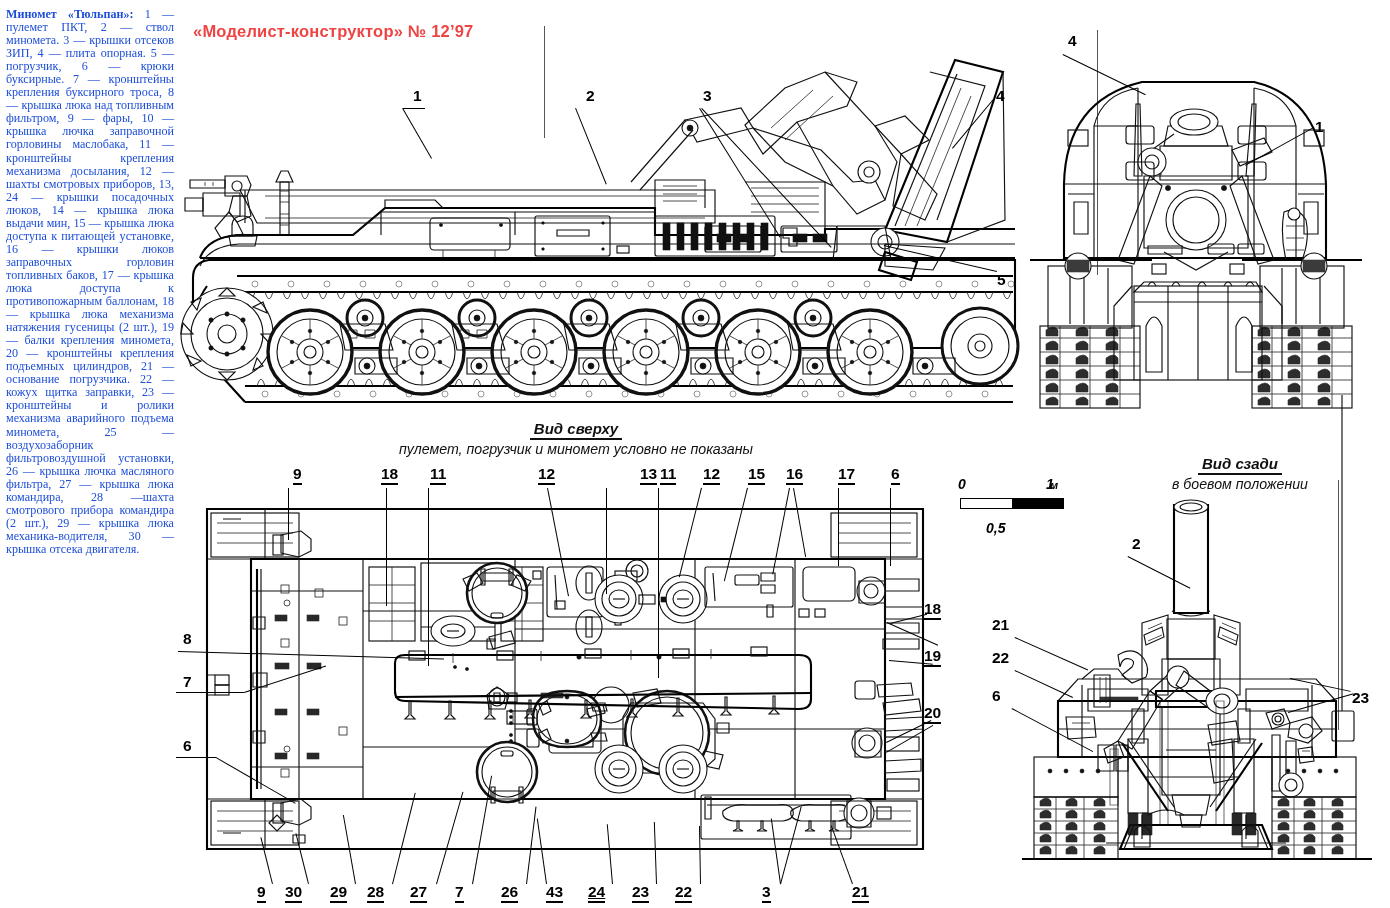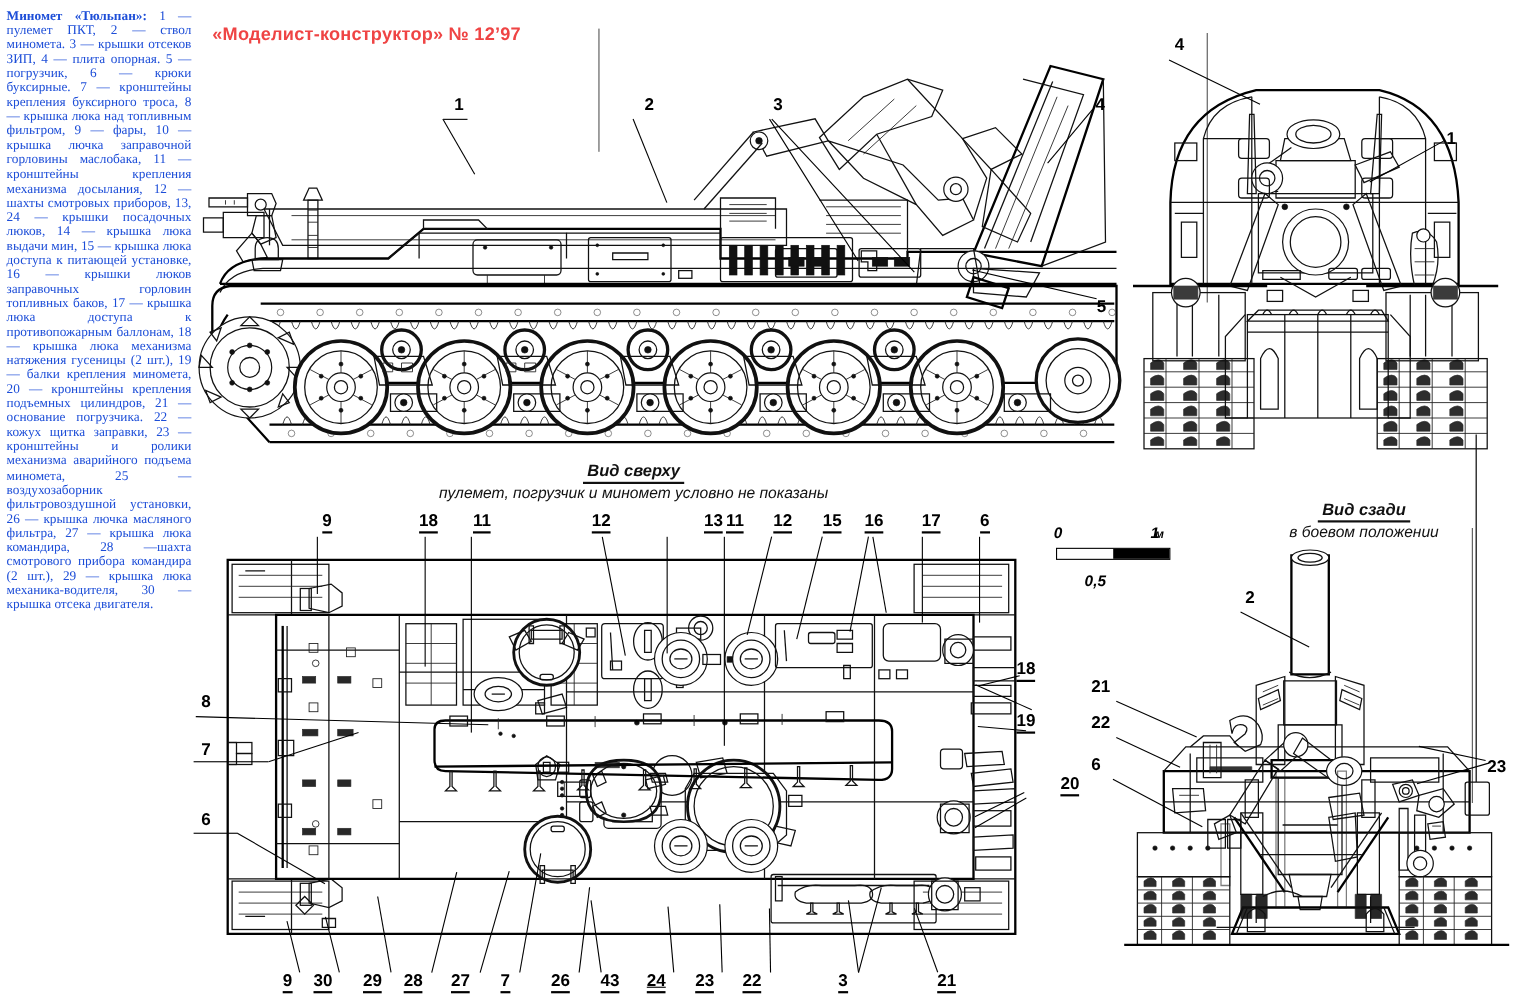--- a/index.html
+++ b/index.html
@@ -1066,21 +1066,21 @@
   <div class="lead" style="left:176px;top:757px;width:40px;"></div>
   <div class="lead" style="left:216px;top:757px;width:92px;transform:rotate(30deg);"></div>
 
   <div class="co ul" style="left:924px;top:601px;">18</div>
   <div class="lead" style="left:890px;top:623px;width:38px;transform:rotate(-14deg);"></div>
 
   <div class="co ul" style="left:924px;top:648px;">19</div>
   <div class="lead" style="left:887px;top:622px;width:56px;transform:rotate(24deg);"></div>
   <div class="lead" style="left:889px;top:660px;width:44px;transform:rotate(5deg);"></div>
 
-  <div class="co ul" style="left:924px;top:705px;margin-left:40px;">20</div>
+  <div class="co ul" style="left:924px;top:705px;">20</div>
   <div class="lead" style="left:886px;top:742px;width:50px;transform:rotate(-26deg);"></div>
   <div class="lead" style="left:886px;top:752px;width:54px;transform:rotate(-30deg);"></div>
 
   <div class="co ul" style="left:257px;top:884px;">9</div>
   <div class="lead" style="left:272px;top:884px;width:48px;transform:rotate(-104deg);"></div>
 
   <div class="co ul" style="left:285px;top:884px;">30</div>
   <div class="lead" style="left:308px;top:884px;width:52px;transform:rotate(-104deg);"></div>
 
   <div class="co ul" style="left:330px;top:884px;text-align:right;">29</div>

